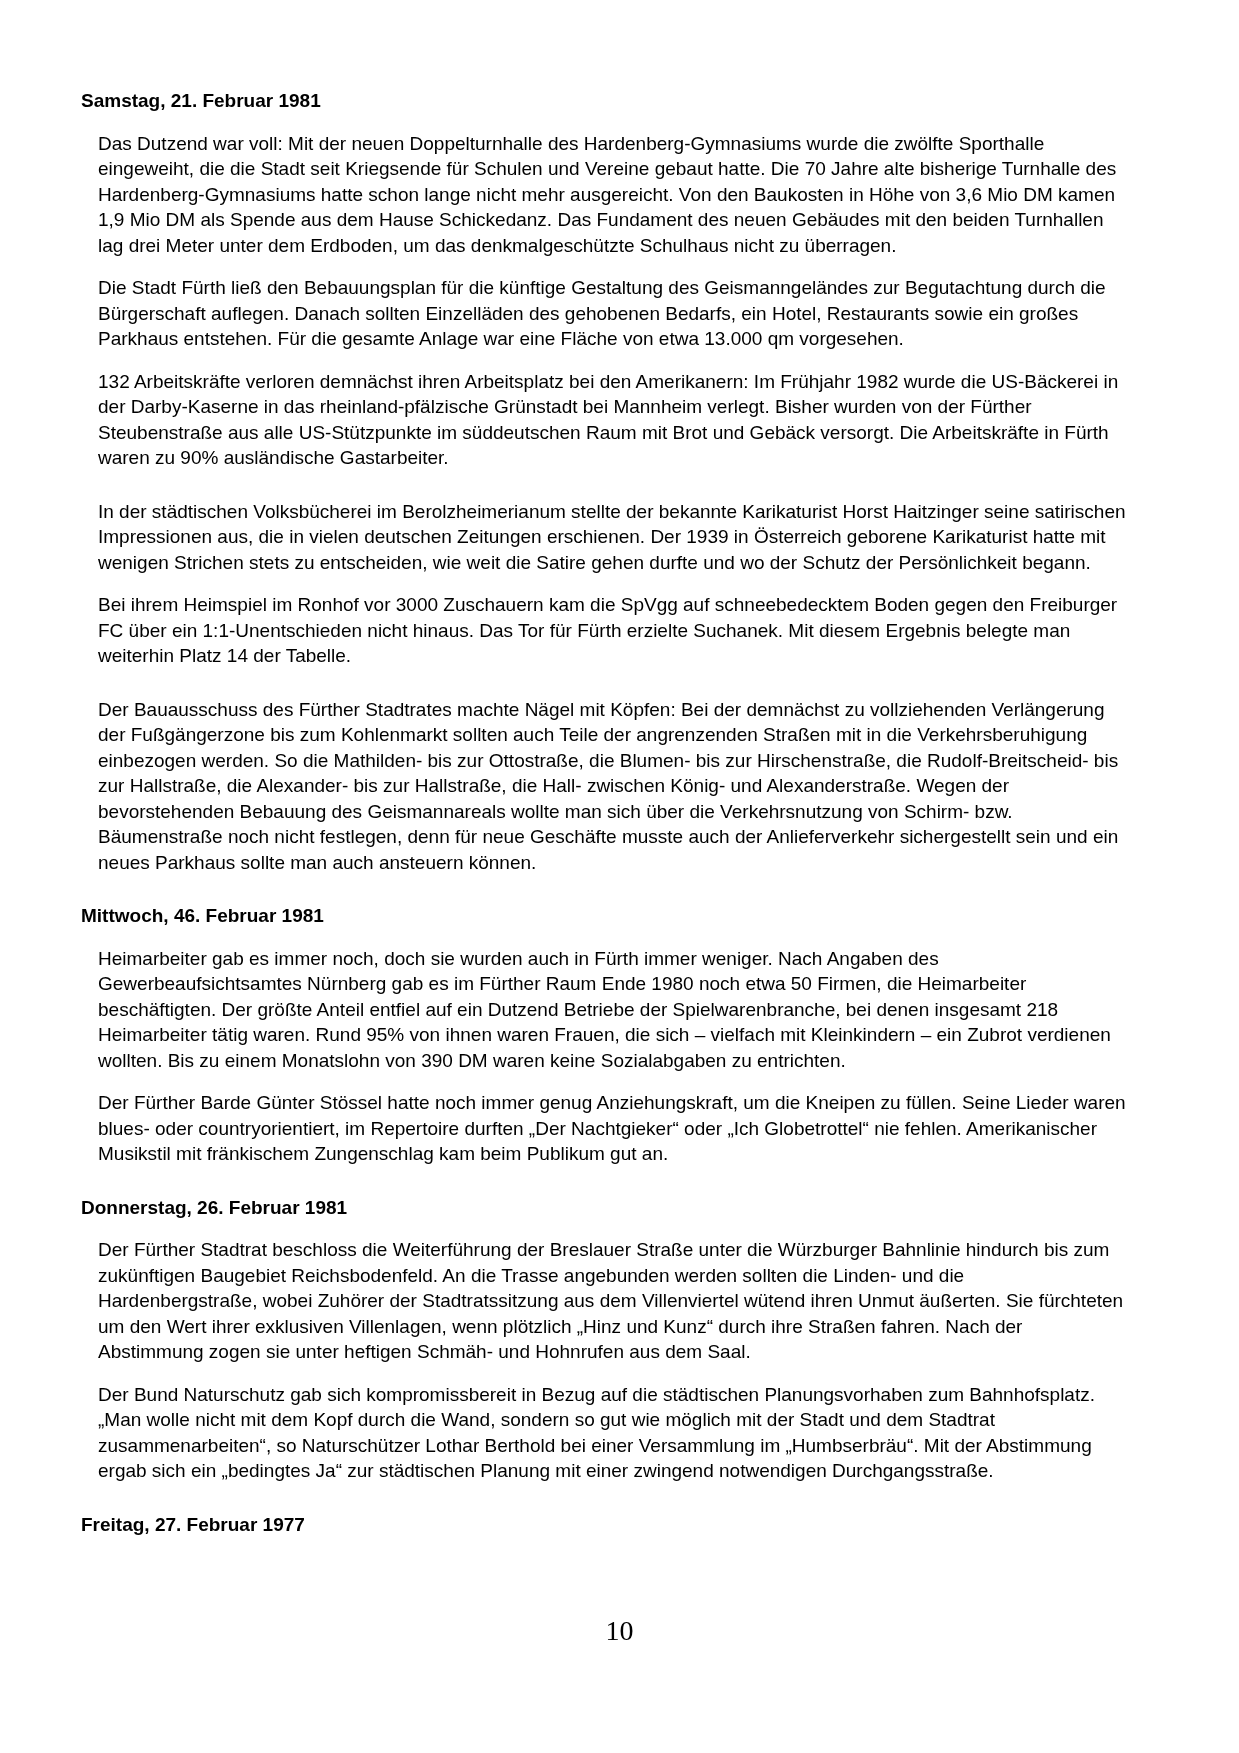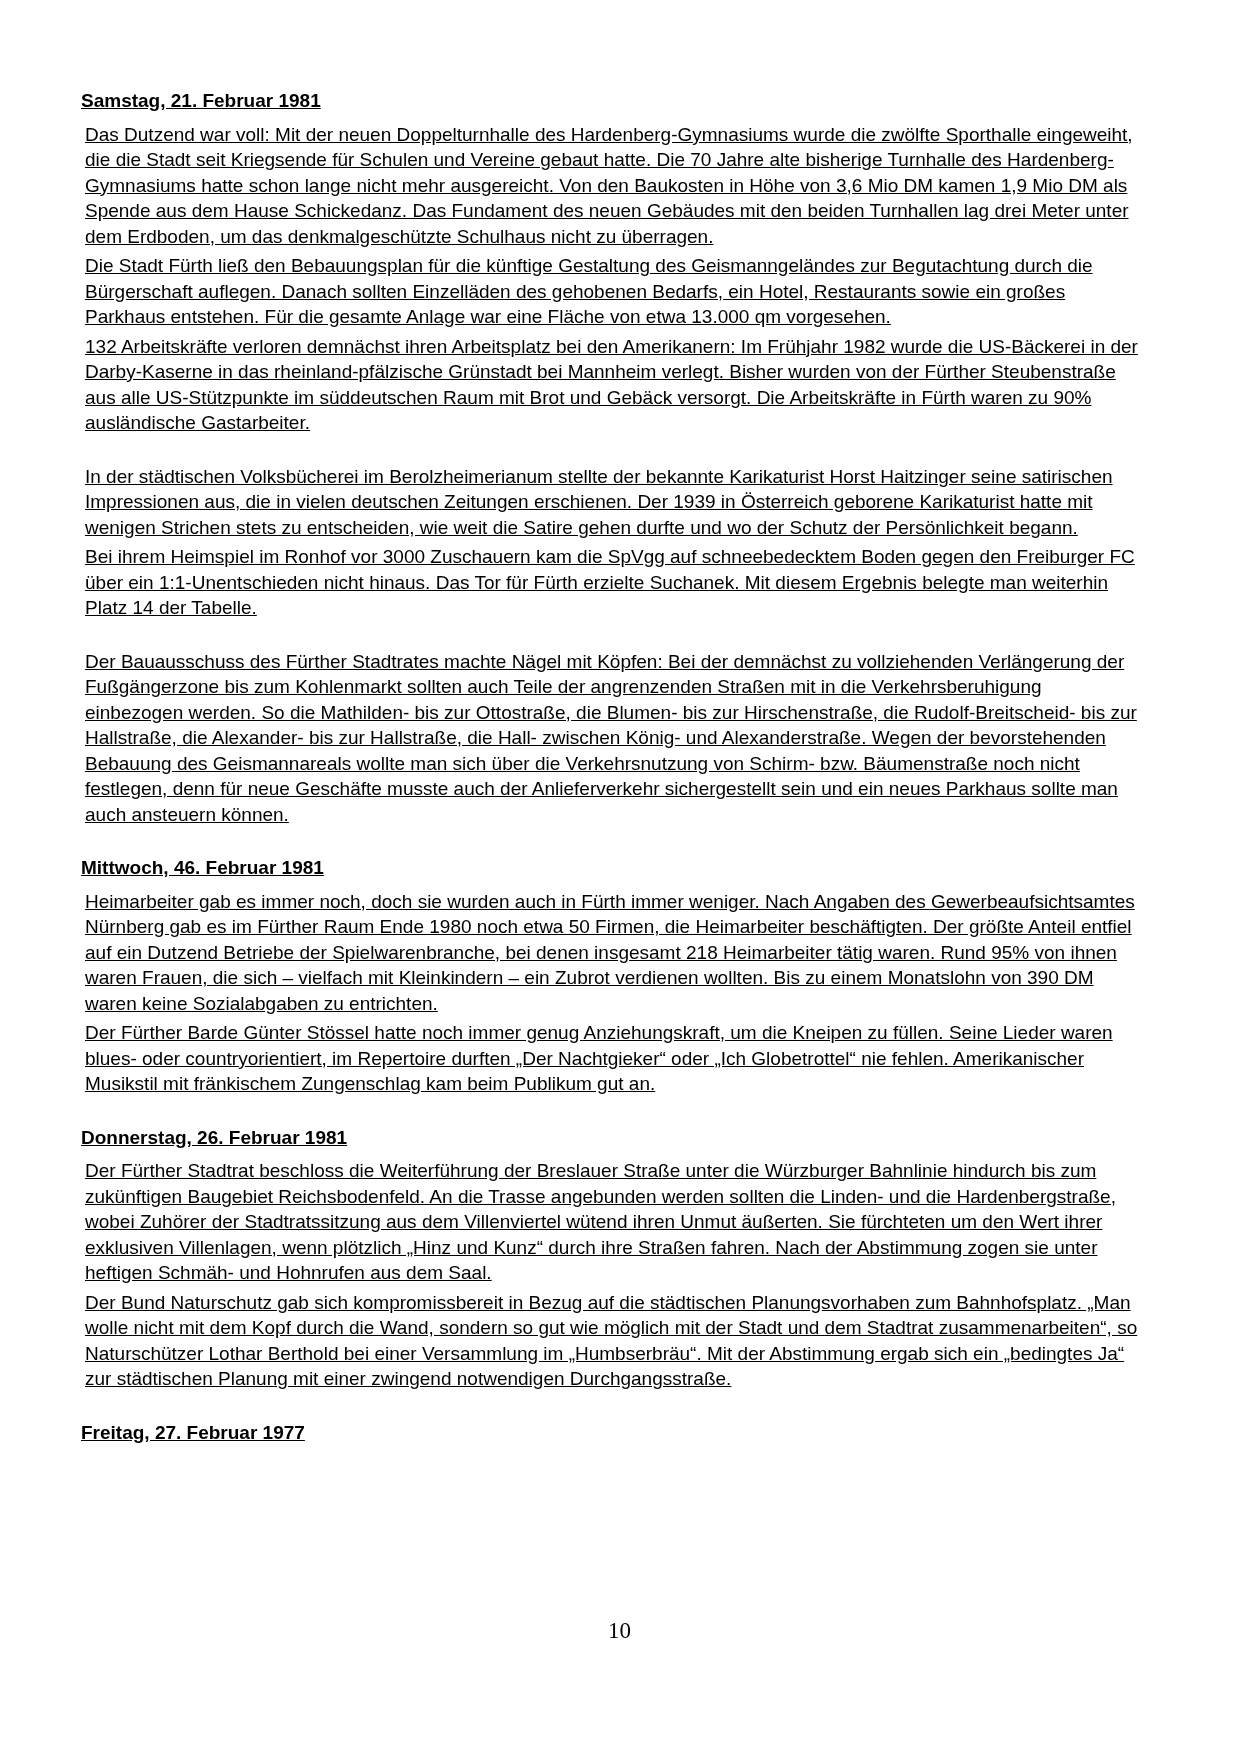--- a/index.html
+++ b/index.html
@@ -26,35 +26,33 @@
     text-align: left;
   }
   .day-section {
     margin: 0 0 28px 0;
   }
   .day-section h2 {
     font-size: 19px;
     font-weight: bold;
     margin: 0 0 8px 0;
     line-height: 25.5px;
-    text-decoration: underline;
   }
   .day-section p {
-    margin: 4px;
+    margin: 17px;
     padding: 0;
-    text-decoration: underline;
   }
   .page-number {
     position: absolute;
     top: 1616px;
     left: 0;
     width: 100%;
     text-align: center;
     font-family: "Liberation Serif", serif;
-    font-size: 23px;
+    font-size: 28px;
     line-height: 30px;
   }
 </style>
 </head>
 <body>
 
 <div class="doc-content">
 
   <section class="day-section">
     <h2>Samstag, 21. Februar 1981</h2>

